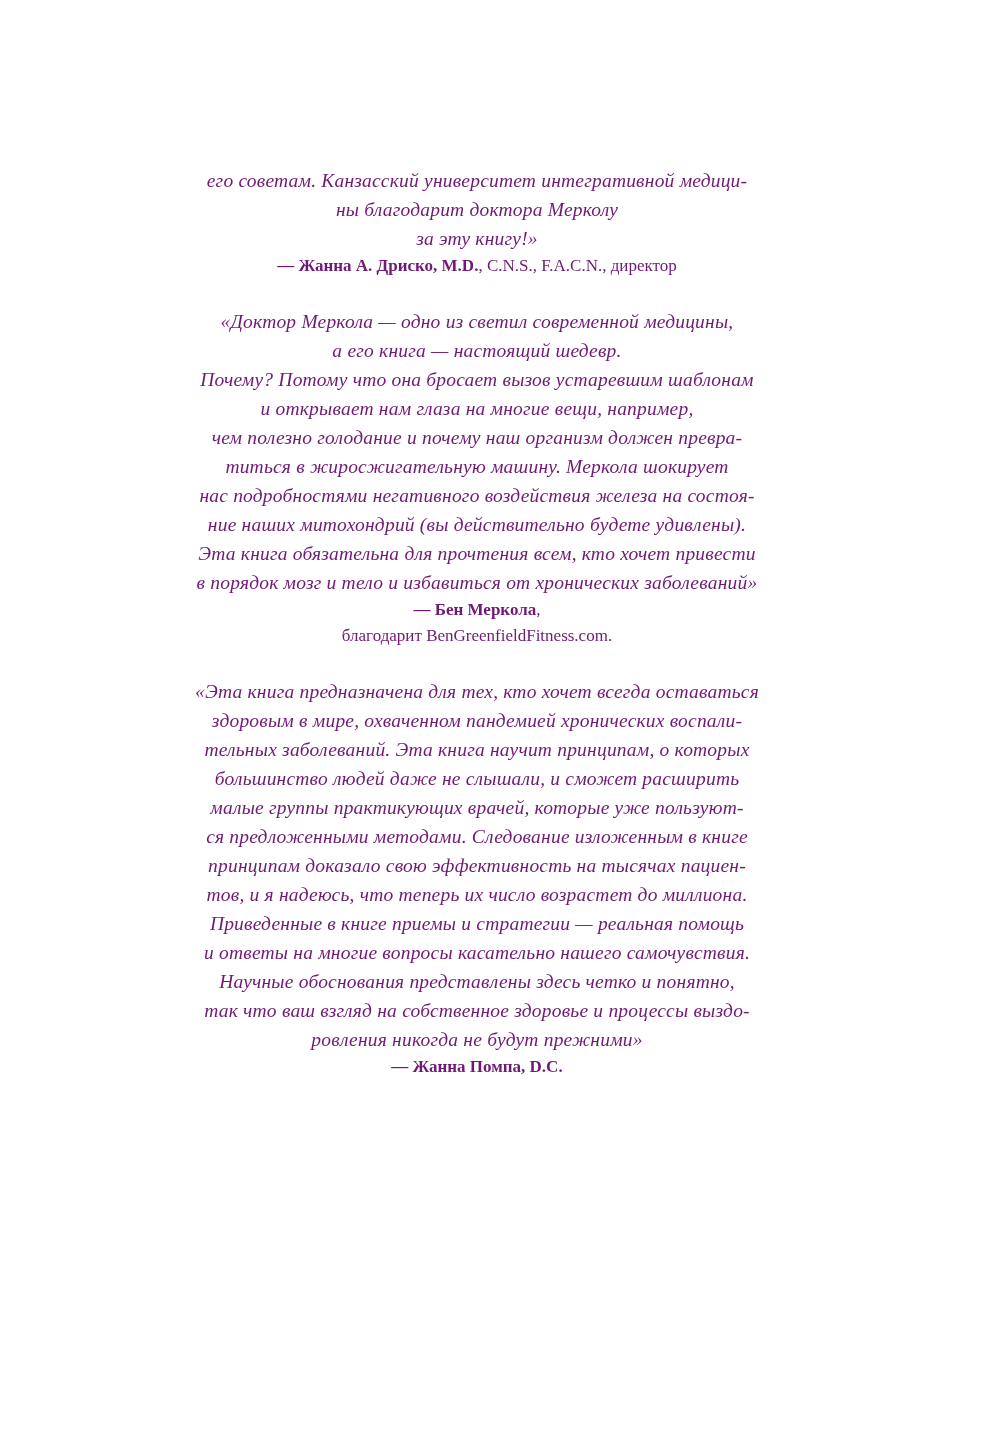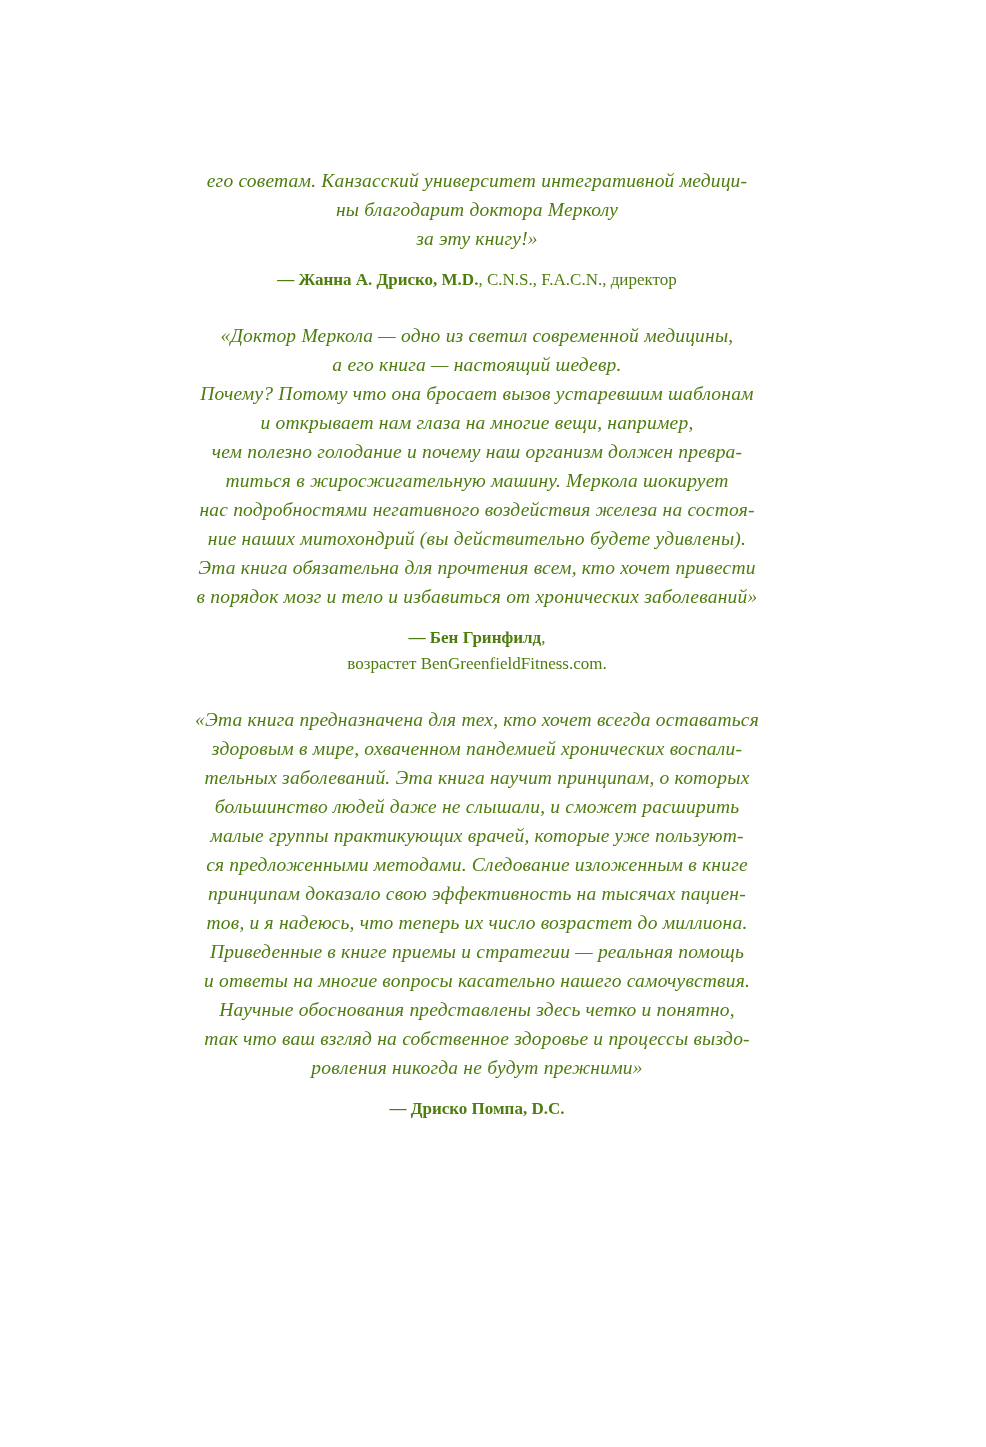--- a/index.html
+++ b/index.html
@@ -7,39 +7,39 @@
     padding: 0;
     background: #ffffff;
   }
   .page {
     position: relative;
     width: 986px;
     min-height: 1447px;
     margin: 0 auto;
     box-sizing: border-box;
     background: #ffffff;
-    color: #4d7c0f;
+    color: #701a75;
     font-family: "Liberation Serif", "DejaVu Serif", serif;
     text-align: center;
     padding: 166px 150px 60px 118px;
   }
   .testimonial + .testimonial {
     margin-top: 28px;
   }
   .quote {
     margin: 0;
     font-style: italic;
     font-weight: 400;
     font-size: 19.5px;
     line-height: 29px;
     white-space: pre-line;
     letter-spacing: 0.2px;
   }
   .attribution {
-    margin: 14px 0 0 0;
+    margin: 0 0 0 0;
     font-style: normal;
     font-size: 17px;
     line-height: 26px;
   }
   .attr-lead {
     white-space: nowrap;
   }
   .attr-bold {
     font-weight: 700;
   }
@@ -67,38 +67,38 @@
 а его книга — настоящий шедевр.
 Почему? Потому что она бросает вызов устаревшим шаблонам
 и открывает нам глаза на многие вещи, например,
 чем полезно голодание и почему наш организм должен превра-
 титься в жиросжигательную машину. Меркола шокирует
 нас подробностями негативного воздействия железа на состоя-
 ние наших митохондрий (вы действительно будете удивлены).
 Эта книга обязательна для прочтения всем, кто хочет привести
 в порядок мозг и тело и избавиться от хронических заболеваний»</p>
     <p class="attribution">
-      <span class="attr-lead"><span class="attr-bold">— Бен Гринфилд</span><span>,</span></span>
-      <span class="attr-details">возрастет BenGreenfieldFitness.com.</span>
+      <span class="attr-lead"><span class="attr-bold">— Бен Меркола</span><span>,</span></span>
+      <span class="attr-details">благодарит BenGreenfieldFitness.com.</span>
     </p>
   </section>
 
   <section class="testimonial">
     <p class="quote">«Эта книга предназначена для тех, кто хочет всегда оставаться
 здоровым в мире, охваченном пандемией хронических воспали-
 тельных заболеваний. Эта книга научит принципам, о которых
 большинство людей даже не слышали, и сможет расширить
 малые группы практикующих врачей, которые уже пользуют-
 ся предложенными методами. Следование изложенным в книге
 принципам доказало свою эффективность на тысячах пациен-
 тов, и я надеюсь, что теперь их число возрастет до миллиона.
 Приведенные в книге приемы и стратегии — реальная помощь
 и ответы на многие вопросы касательно нашего самочувствия.
 Научные обоснования представлены здесь четко и понятно,
 так что ваш взгляд на собственное здоровье и процессы выздо-
 ровления никогда не будут прежними»</p>
     <p class="attribution">
-      <span class="attr-lead"><span class="attr-bold">— Дриско Помпа, D.C.</span></span>
+      <span class="attr-lead"><span class="attr-bold">— Жанна Помпа, D.C.</span></span>
     </p>
   </section>
 
 
 </div>
 
 </body></html>

